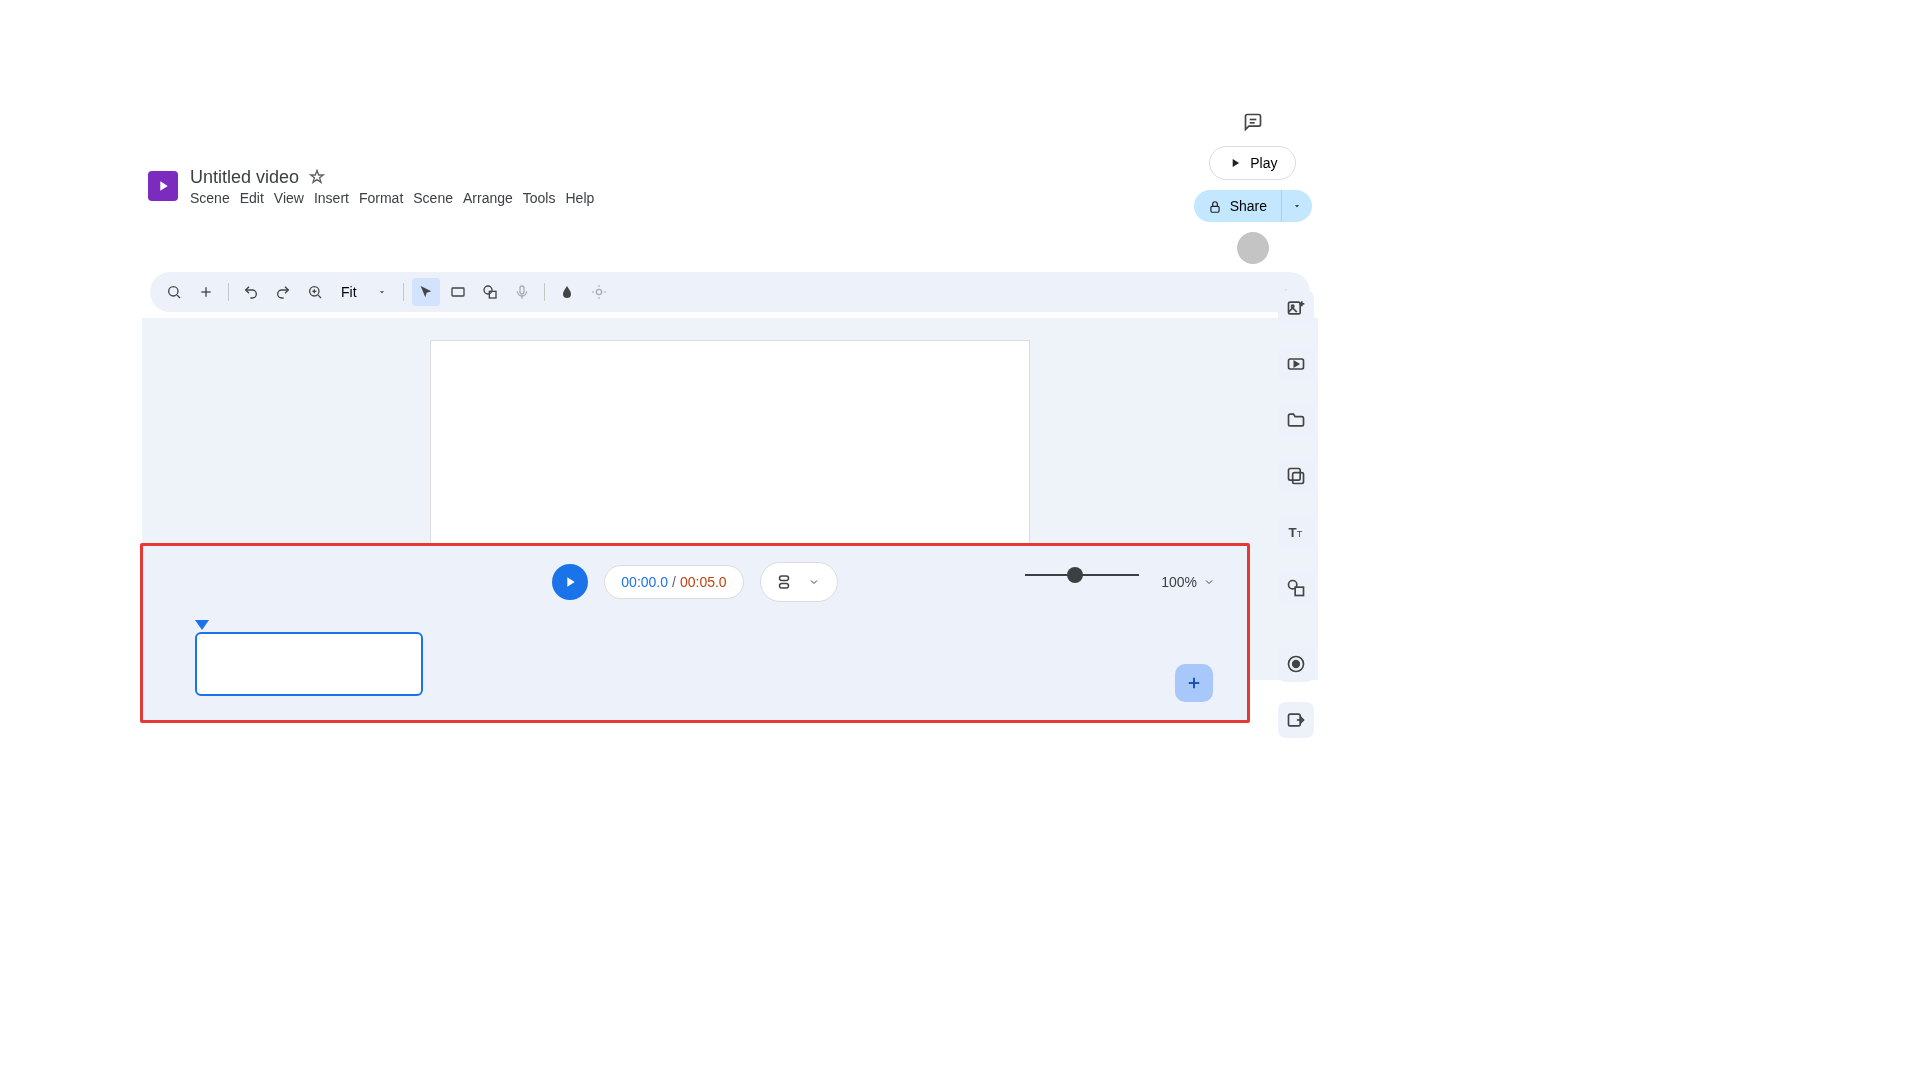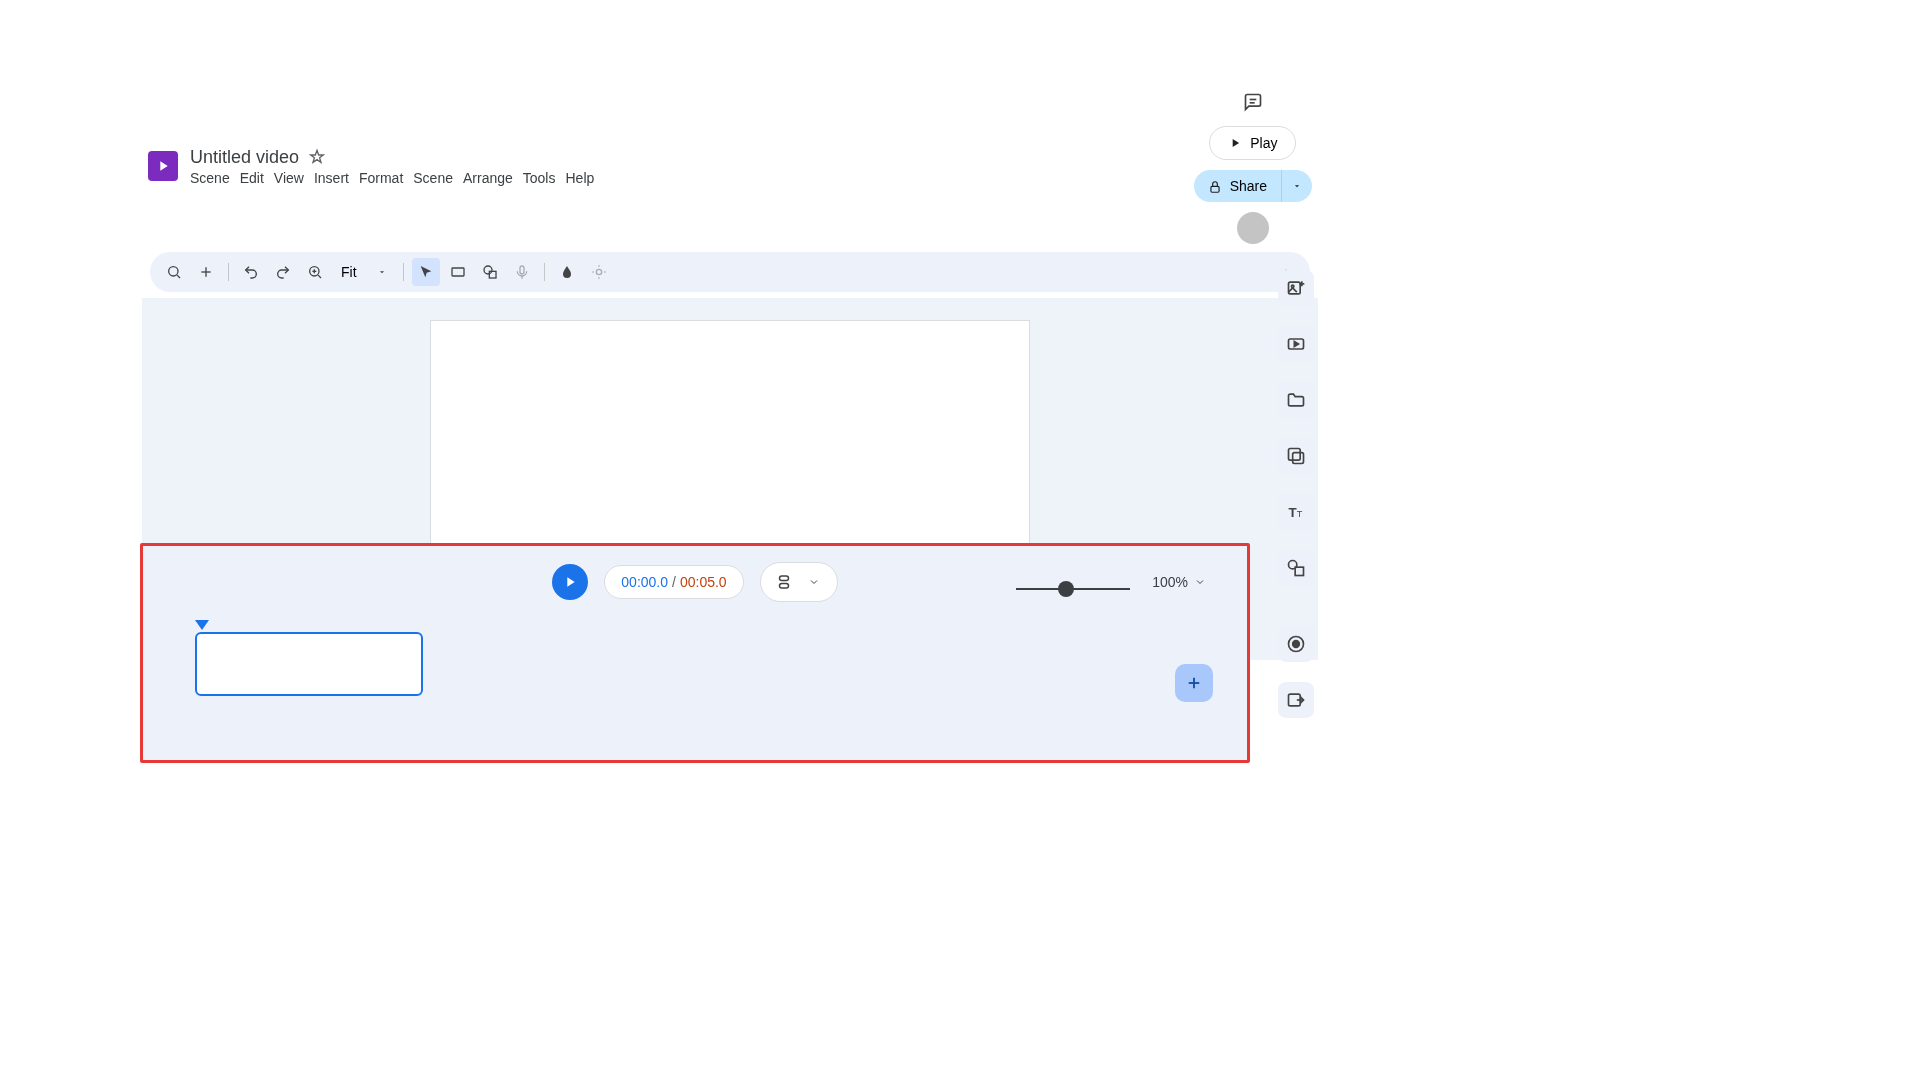--- a/index.html
+++ b/index.html
@@ -1,21 +1,21 @@
 <!DOCTYPE html>
 <html><head>
 <meta charset="utf-8">
 <style>
 * { box-sizing: border-box; margin: 0; padding: 0; font-family: Arial, sans-serif; }
 body { background: #fff; width: 1920px; height: 1080px; overflow: hidden; }
 
 .app-container {
   position: absolute;
   left: 140px;
-  top: 80px;
+  top: 100px;
   width: 1180px;
   height: 650px;
   background: #fff;
   border-radius: 8px;
 }
 
 
 .header {
   display: flex;
   align-items: center;
@@ -90,42 +90,42 @@
   padding: 10px 6px;
 }
 .side-btn { width: 36px; height:36px; display:flex; align-items:center; justify-content:center; border-radius:8px; cursor:pointer; background:#edf2fa;}
 
 
 .timeline-wrap {
   position: absolute;
   left: 140px;
   top: 543px;
   width: 1110px;
-  height: 220px;
+  height: 180px;
   border: 3px solid #e53935;
   border-radius: 2px;
   background: #edf2fa;
   padding: 16px 24px;
 }
 .timeline-controls {
   display: flex;
   align-items: center;
   justify-content: center;
   gap: 16px;
   position: relative;
 }
 .play-circle { width:36px; height:36px; background:#1a73e8; border-radius:50%; display:flex; align-items:center; justify-content:center; cursor:pointer;}
 .time-pill { background:#fff; border:1px solid #dadce0; border-radius:20px; padding: 8px 16px; font-size:14px; display:flex; gap:4px;}
 .time-current { color:#1a73e8; font-weight:500;}
 .time-sep { color:#5f6368;}
 .time-total { color:#c2410c; font-weight:500;}
 .speed-group { display:flex; align-items:center; gap:4px; background:#fff; border:1px solid #dadce0; border-radius:20px; padding:6px 10px;}
 .speed-btn { width:26px; height:26px; display:flex; align-items:center; justify-content:center; cursor:pointer;}
 
-.zoom-ctrl { position:absolute; right:17px; display:flex; align-items:flex-end; gap:22px;}
+.zoom-ctrl { position:absolute; right:8px; display:flex; align-items:flex-start; gap:22px;}
 .slider { width: 114px; height:2px; background:#3c4043; position:relative;}
 .slider-thumb { position:absolute; width:16px; height:16px; background:#3c4043; border-radius:50%; top:-7px; left:42px; cursor:pointer;}
 .zoom-pct { display:flex; align-items:center; gap:6px; font-size:14px; color:#3c4043; cursor:pointer;}
 
 .timeline-track { margin-top: 30px; position:relative;}
 .playhead { position:absolute; left:28px; top:-12px;}
 .playhead-tri { width:0; height:0; border-left:7px solid transparent; border-right:7px solid transparent; border-top:10px solid #1a73e8;}
 .scene-clip {
   margin-left: 28px;
   width: 228px;

